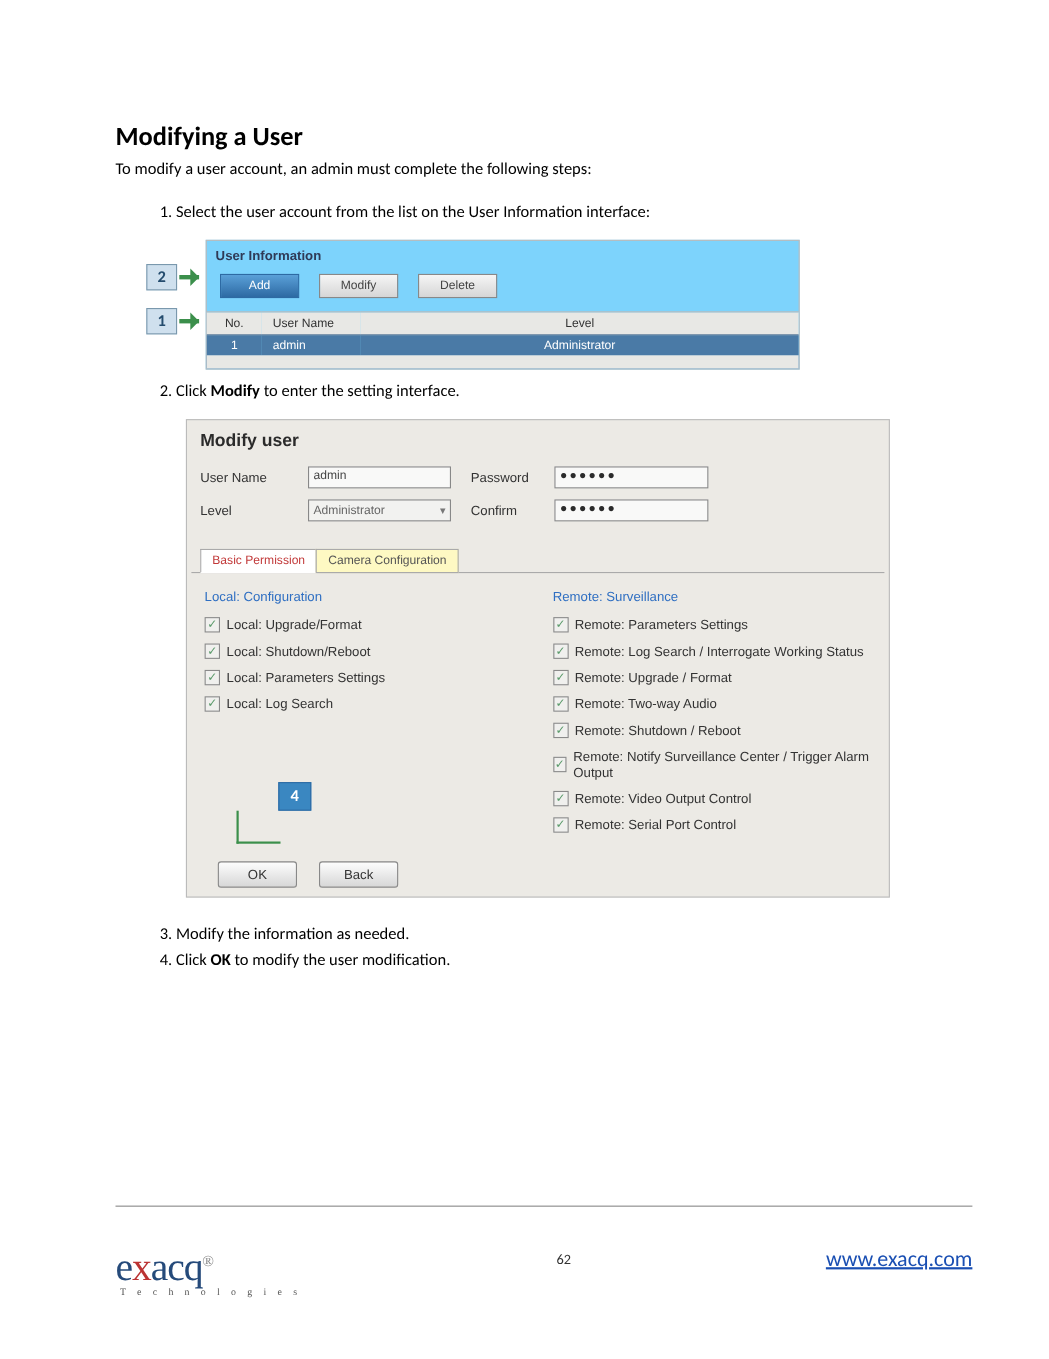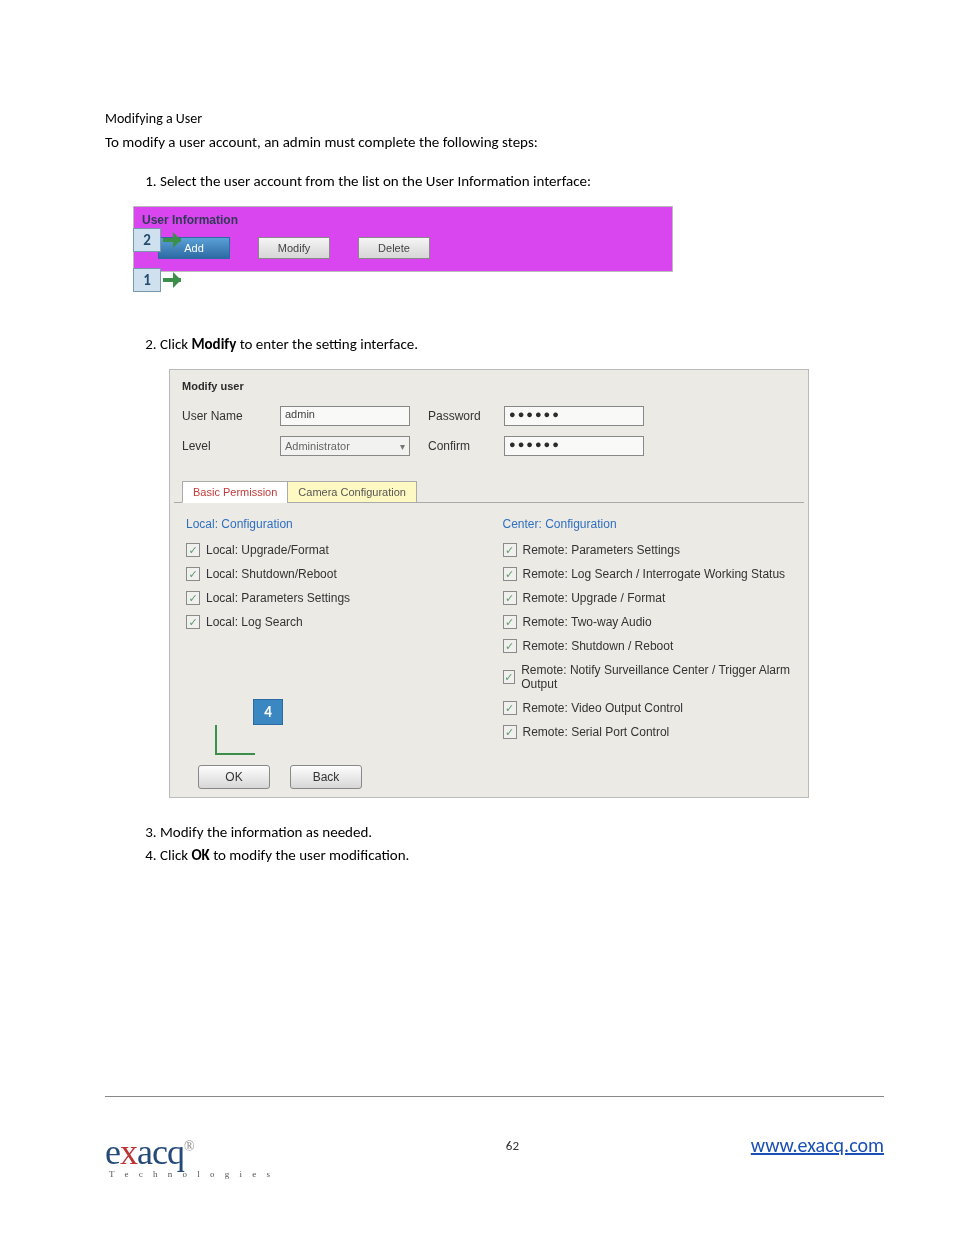--- a/index.html
+++ b/index.html
@@ -1,48 +1,48 @@
 <!DOCTYPE html>
 <html><head>
 <meta charset="utf-8">
 <style>
   * { box-sizing: border-box; margin: 0; padding: 0; }
   body { font-family: Calibri, Arial, sans-serif; background: #fff; width: 954px; height: 1235px; position: relative; color: #000; font-size: 15px; }
   .page { padding: 110px 105px 0 105px; }
-  h3 { font-size: 14px; font-weight: normal; margin-bottom: 6px; }
+  h3 { font-size: 24px; font-weight: bold; margin-bottom: 6px; }
   .intro { margin-bottom: 20px; }
   ol { list-style: decimal; padding-left: 55px; }
   ol li { margin-bottom: 14px; line-height: 1.4; }
   .tight li { margin-bottom: 2px; }
 
   .figure-wrap { margin: 12px 0 24px 28px; position: relative; }
   .callout { display: inline-flex; align-items: center; justify-content: center; width: 28px; height: 24px; background: #cfe0ee; border: 1px solid #7a98ad; color: #244c6e; font-weight: bold; font-size: 15px; }
   .callout-arrow { width: 18px; height: 4px; background: #3b8f4b; margin-left: 2px; display: inline-block; vertical-align: middle; position: relative; }
   .callout-arrow::after { content: ""; position: absolute; right: -8px; top: -6px; border: 8px solid transparent; border-left-color: #3b8f4b; }
 
   
-  .panel1 { width: 540px; background: #d946ef; border: 1px solid #bbb; font-family: Tahoma, Arial, sans-serif; font-size: 12px; color: #2b2b2b; }
+  .panel1 { margin-left: 54px; width: 540px; background: #7dd3fc; border: 1px solid #bbb; font-family: Tahoma, Arial, sans-serif; font-size: 12px; color: #2b2b2b; }
   .panel1 .title { padding: 6px 8px 10px 8px; font-weight: bold; color: #2f3a56; }
-  .panel1 .toolbar { padding: 0 6px 12px 24px; display: flex; gap: 28px; }
+  .panel1 .toolbar { padding: 0 6px 12px 12px; display: flex; gap: 18px; }
   .btn1 { width: 72px; height: 22px; border: 1px solid #888; background: linear-gradient(#f5f5f5,#d6d6d6); font-size: 11px; color: #444; display: inline-flex; align-items: center; justify-content: center; }
   .btn1.active { background: linear-gradient(#5aa0d8,#2d6aa3); color: #fff; border-color: #2d6aa3; }
   .panel1 table { width: 100%; border-collapse: collapse; }
   .panel1 th { background: #e8e8e5; font-weight: normal; color: #333; font-size: 11px; padding: 4px 10px; border-top: 1px solid #bbb; text-align: center; }
   .panel1 th:first-child { width: 50px; }
   .panel1 th:nth-child(2) { width: 90px; text-align: left; }
   .panel1 tbody tr { background: #4a7aa6; color: #fff; }
   .panel1 td { padding: 3px 10px; font-size: 11px; text-align: center; border-top: 1px solid #3a628a; }
   .panel1 td:nth-child(2) { text-align: left; }
   .panel1 .spacer-row td { height: 12px; background: #e8e8e5; border: none; }
 
   .callout-row { position: absolute; display: flex; align-items: center; }
 
   
   .panel2 { margin-left: 36px; width: 640px; background: #eceae5; border: 1px solid #bbb; font-family: Tahoma, Arial, sans-serif; font-size: 12px; color: #2b2b2b; padding-bottom: 8px; }
-  .panel2 .title { padding: 10px 12px 14px 12px; font-weight: bold; color: #2b2b2b; font-size: 11px; }
+  .panel2 .title { padding: 10px 12px 14px 12px; font-weight: bold; color: #2b2b2b; font-size: 16px; }
   .panel2 .form { padding: 0 12px 6px 12px; }
   .frow { display: flex; align-items: center; margin-bottom: 10px; gap: 6px; }
   .flabel { width: 92px; color: #333; }
   .finput { width: 130px; height: 20px; border: 1px solid #888; background: #f9f9f8; font-size: 11px; padding: 1px 4px; color: #444; }
   .fselect { width: 130px; height: 20px; border: 1px solid #888; background: #f2f2f0; font-size: 11px; padding: 1px 4px; color: #666; display: inline-flex; align-items: center; justify-content: space-between; }
   .fselect .caret { color: #777; font-size: 10px; }
   .flabel2 { width: 70px; margin-left: 12px; color: #333; }
   .fpwd { width: 140px; height: 20px; border: 1px solid #888; background: #f9f9f8; font-size: 11px; padding: 1px 4px; letter-spacing: 2px; }
 
   .tabs { display: flex; margin: 8px 0 0 12px; text-align: center; }
@@ -89,20 +89,39 @@
       <span class="callout-arrow"></span>
     </div>
 
     <div class="panel1">
       <div class="title">User Information</div>
       <div class="toolbar">
         <span class="btn1 active">Add</span>
         <span class="btn1">Modify</span>
         <span class="btn1">Delete</span>
       </div>
+      <table>
+        <thead>
+            <tr>
+          <th>No.</th>
+          <th>User Name</th>
+          <th>Level</th>
+        </tr>
+          </thead>
+        <tbody>
+          <tr>
+            <td>1</td>
+            <td>admin</td>
+            <td>Administrator</td>
+          </tr>
+          <tr class="spacer-row">
+              <td colspan="3"></td>
+            </tr>
+        </tbody>
+      </table>
     </div>
   </div>
 
   <ol start="2">
     <li>
       <span>Click </span><b>Modify</b><span> to enter the setting interface.</span>
     </li>
   </ol>
 
   <div class="figure-wrap" style="position:relative;">
@@ -144,21 +163,21 @@
           <div class="perm-item">
               <span class="cb">✓</span>
               <span>Local: Parameters Settings</span>
             </div>
           <div class="perm-item">
               <span class="cb">✓</span>
               <span>Local: Log Search</span>
             </div>
         </div>
         <div class="perm-col">
-          <div class="perm-head">Center: Configuration</div>
+          <div class="perm-head">Remote: Surveillance</div>
           <div class="perm-item">
               <span class="cb">✓</span>
               <span>Remote: Parameters Settings</span>
             </div>
           <div class="perm-item">
               <span class="cb">✓</span>
               <span>Remote: Log Search / Interrogate Working Status</span>
             </div>
           <div class="perm-item">
               <span class="cb">✓</span>

